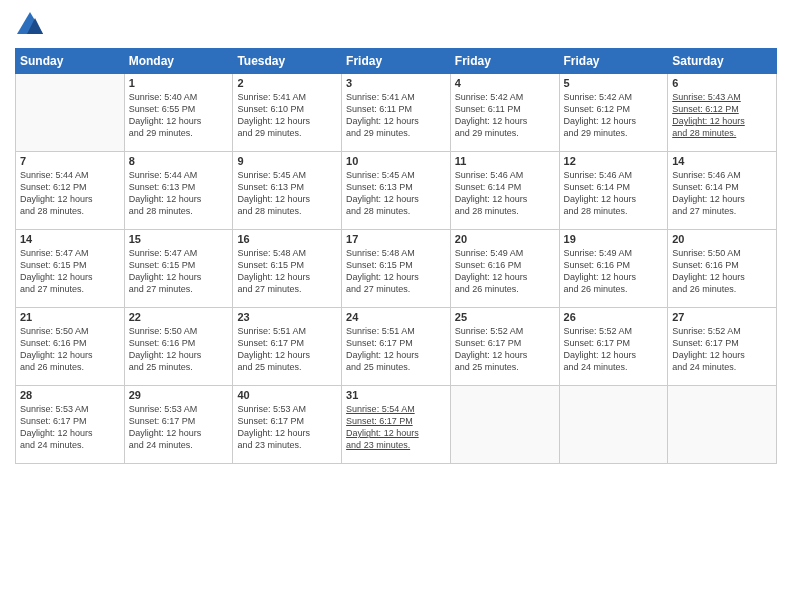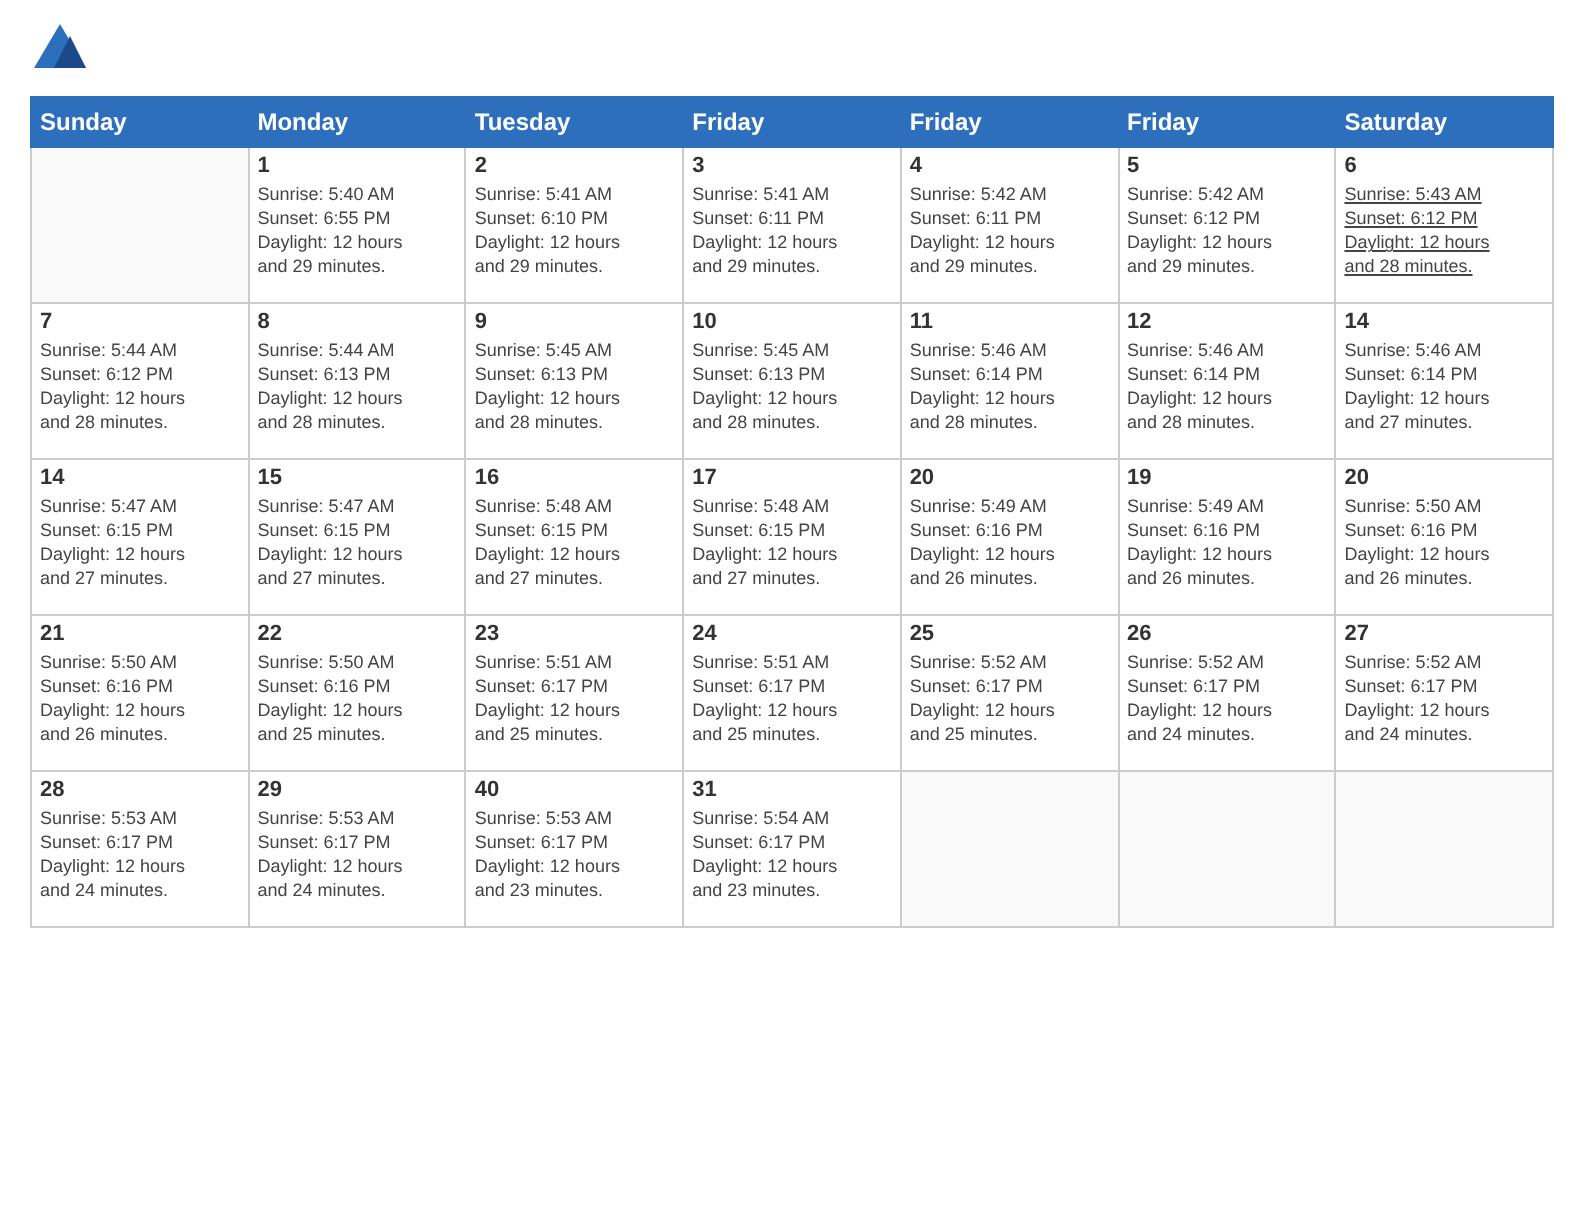--- a/index.html
+++ b/index.html
@@ -337,21 +337,21 @@
           </td>
           <td>
             <span class="day-number">40</span>
             <div class="day-info" style="white-space: pre-line;">Sunrise: 5:53 AM
 Sunset: 6:17 PM
 Daylight: 12 hours
 and 23 minutes.</div>
           </td>
           <td>
             <span class="day-number">31</span>
-            <div class="day-info" style="white-space: pre-line;">Sunrise: 5:54 AM
+            <div class="day-info" style="white-space: pre-line; text-decoration: underline;">Sunrise: 5:54 AM
 Sunset: 6:17 PM
 Daylight: 12 hours
 and 23 minutes.</div>
           </td>
           <td class="empty"></td>
           <td class="empty"></td>
           <td class="empty"></td>
         </tr>
       </tbody>
   </table>

